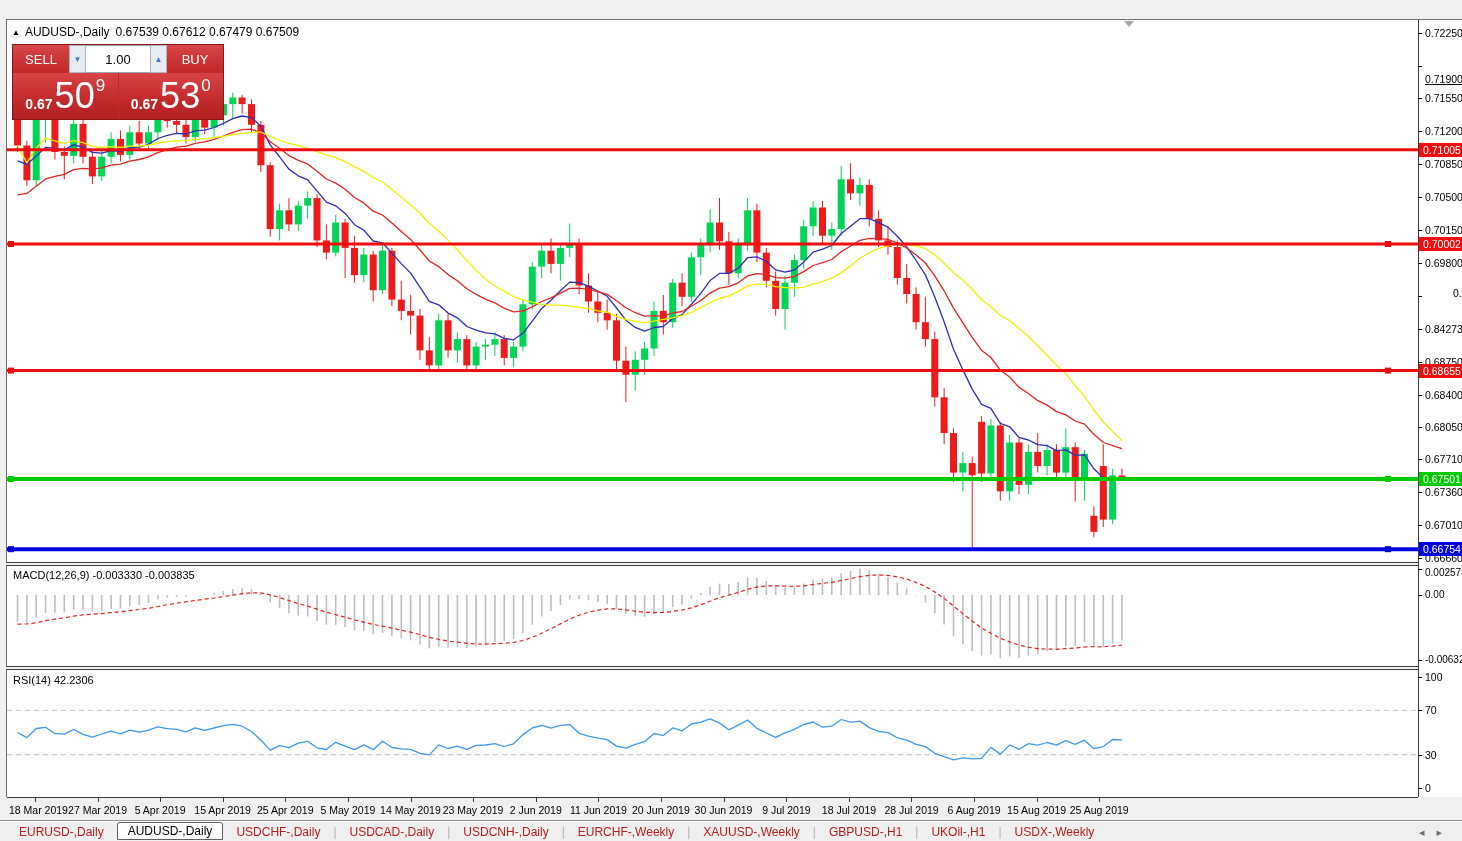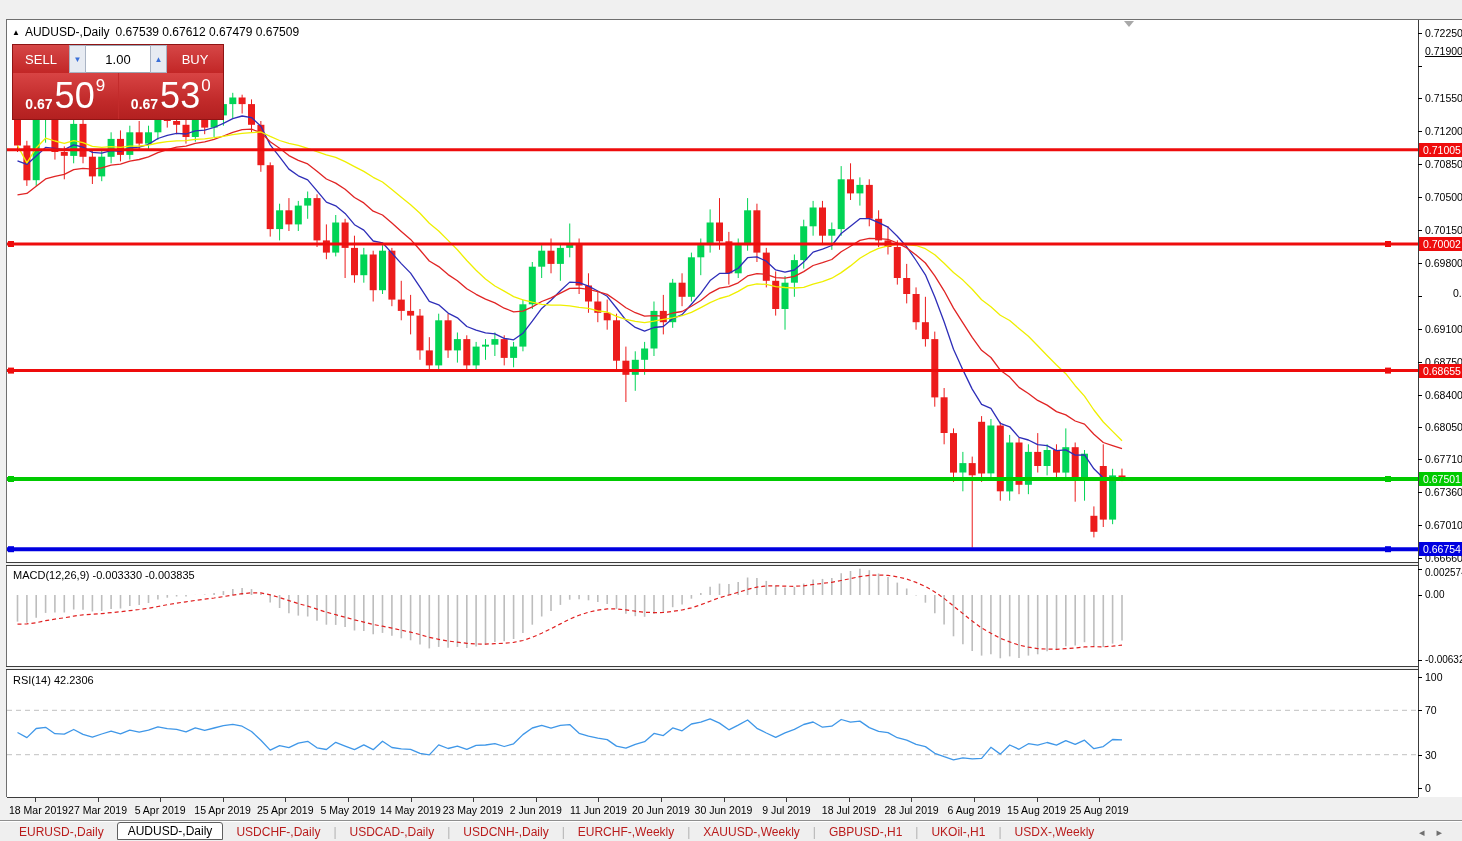--- a/index.html
+++ b/index.html
@@ -518,37 +518,37 @@
       <span class="tab-sep">|</span>
       <div class="tab">UKOil-,H1</div>
       <span class="tab-sep">|</span>
       <div class="tab">USDX-,Weekly</div>
     </div>
   <div class="tab-arrows"><span>◂</span><span>▸</span></div>
 
 <div class="axis-tick" style="top: 32.688px;"></div>
     <div class="axis-label" style="top: 26.688px;">0.72250</div>
     <div class="axis-tick" style="top: 65.5827px;"></div>
-    <div class="axis-label" style="top: 45px; text-decoration: underline;">0.71900</div>
+    <div class="axis-label" style="top: 73px; text-decoration: underline;">0.71900</div>
     <div class="axis-tick" style="top: 98.4774px;"></div>
     <div class="axis-label" style="top: 92.4774px;">0.71550</div>
     <div class="axis-tick" style="top: 131.372px;"></div>
     <div class="axis-label" style="top: 125.372px;">0.71200</div>
     <div class="axis-tick" style="top: 164.267px;"></div>
     <div class="axis-label" style="top: 158.267px;">0.70850</div>
     <div class="axis-tick" style="top: 197.162px;"></div>
     <div class="axis-label" style="top: 191.162px;">0.70500</div>
     <div class="axis-tick" style="top: 230.056px;"></div>
     <div class="axis-label" style="top: 224.056px;">0.70150</div>
     <div class="axis-tick" style="top: 262.951px;"></div>
     <div class="axis-label" style="top: 256.951px;">0.69800</div>
     <div class="axis-tick" style="top: 295.846px;"></div>
     <div class="axis-label" style="top: 287px; padding-left: 28px;">0.69450</div>
     <div class="axis-tick" style="top: 328.741px;"></div>
-    <div class="axis-label" style="top: 322.741px;">0.69100</div>
+    <div class="axis-label" style="top: 322.741px;">0.84273</div>
     <div class="axis-tick" style="top: 361.635px;"></div>
     <div class="axis-label" style="top: 355.635px;">0.68750</div>
     <div class="axis-tick" style="top: 394.53px;"></div>
     <div class="axis-label" style="top: 388.53px;">0.68400</div>
     <div class="axis-tick" style="top: 427.425px;"></div>
     <div class="axis-label" style="top: 421.425px;">0.68050</div>
     <div class="axis-tick" style="top: 459.38px;"></div>
     <div class="axis-label" style="top: 453.38px;">0.67710</div>
     <div class="axis-tick" style="top: 492.274px;"></div>
     <div class="axis-label" style="top: 486.274px;">0.67360</div>

